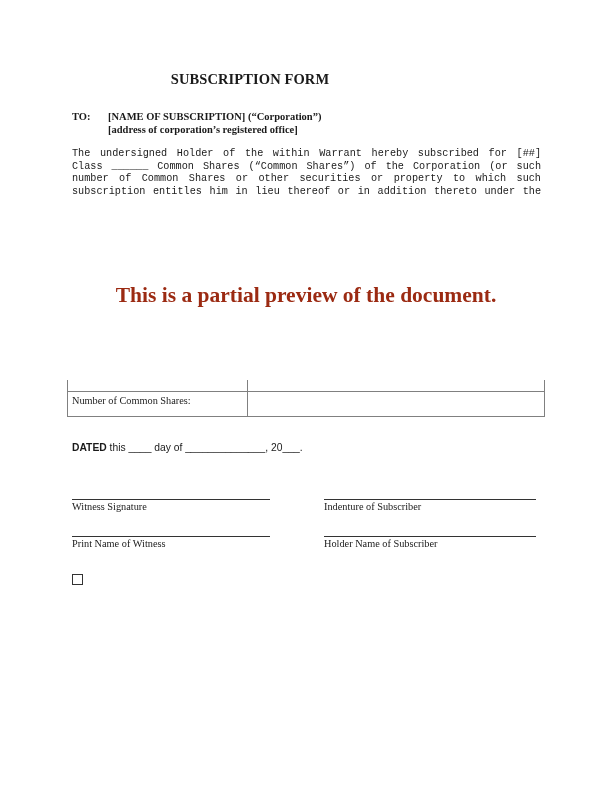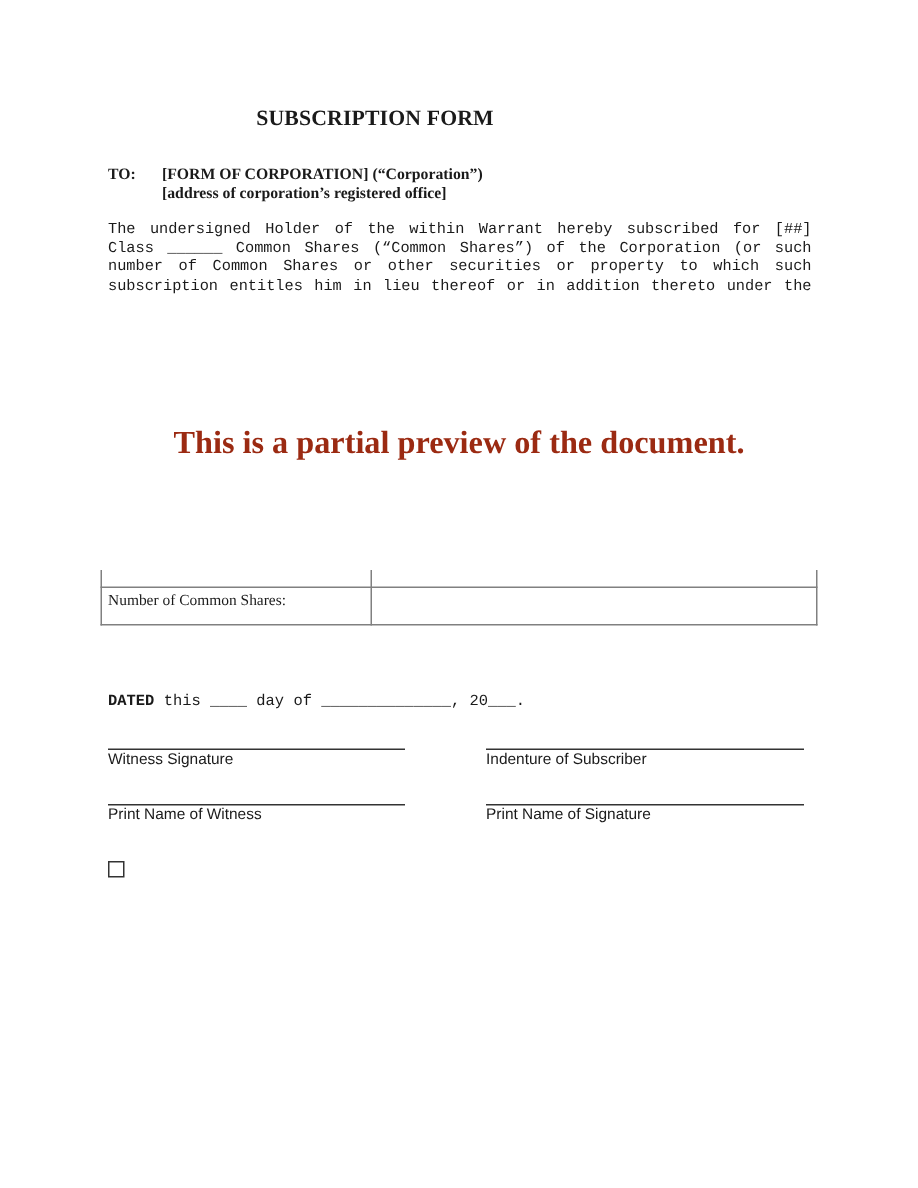--- a/index.html
+++ b/index.html
@@ -13,39 +13,39 @@
     .para { left: 72px; width: 469px; top: 148px; font-size: 10.2px; line-height: 12.6px;
             text-align: justify; text-align-last: justify; height: 53px; overflow: hidden;
             font-family: Liberation Mono, monospace; }
     .para-clip { clip-path: inset(0 0 3px 0); }
     .preview { left: 0; width: 612px; top: 283px; text-align: center; color: #9b2a12;
                font-family: "Liberation Serif", serif; font-weight: bold; font-size: 21.5px; }
     .tbl-v { position: absolute; width: 1px; background: #808080; }
     .tbl-h { position: absolute; height: 1px; background: #808080; }
     .cell-label { left: 72px; top: 395px; font-size: 10.3px; font-family: "Liberation Serif", serif; }
     .cell-value { left: 250px; top: 393px; width: 292px; height: 21px; }
-    .dated { left: 72px; top: 442px; font-size: 10.3px; font-family: Liberation Mono, monospace; margin-top: 20px; }
+    .dated { left: 72px; top: 442px; font-size: 10.3px; font-family: Liberation Sans, sans-serif; }
     .dated b { font-weight: bold; }
     .sig-line { position: absolute; height: 1px; background: #333; }
-    .sig-label { font-size: 10.3px; font-family: Liberation Sans, sans-serif; }
+    .sig-label { font-size: 10.3px; font-family: Liberation Serif, serif; }
     .checkbox { left: 72px; top: 574px; width: 9px; height: 9px; border: 1px solid #333; background: #fff; }
     .check-text { left: 108px; top: 573px; width: 432px; font-size: 10.3px; line-height: 12.4px;
                   text-align: justify; font-family: "Liberation Serif", serif; }
     .check-line1 { display: block; text-align: justify; text-align-last: justify; }
     .check-line2 { display: block; }
   </style>
 </head>
 <body>
 
 <div>
 
   <div class="abs title">SUBSCRIPTION FORM</div>
 
   <div class="abs to-label">TO:</div>
-  <div class="abs to-line" style="top:111px;">[FORM OF CORPORATION] (“Corporation”)</div>
+  <div class="abs to-line" style="top:111px;">[NAME OF SUBSCRIPTION] (“Corporation”)</div>
   <div class="abs to-line" style="top:124px;">[address of corporation’s registered office]</div>
 
   <div class="abs para para-clip">The undersigned Holder of the within Warrant hereby subscribed for [##] Class ______ Common Shares (“Common Shares”) of the Corporation (or such number of Common Shares or other securities or property to which such subscription entitles him in lieu thereof or in addition thereto under the provisions of the Warrant Indenture mentioned in the within Warrant)</div>
 
   <div class="abs preview">This is a partial preview of the document.</div>
 
   <div>
     <div class="tbl-v" style="left:67px; top:380px; height:37px;"></div>
     <div class="tbl-v" style="left:247px; top:380px; height:37px;"></div>
     <div class="tbl-v" style="left:544px; top:380px; height:37px;"></div>
@@ -61,20 +61,20 @@
     <div class="sig-line" style="left:72px; top:499px; width:198px;"></div>
     <div class="abs sig-label" style="left:72px; top:501px;">Witness Signature</div>
 
     <div class="sig-line" style="left:324px; top:499px; width:212px;"></div>
     <div class="abs sig-label" style="left:324px; top:501px;">Indenture of Subscriber</div>
 
     <div class="sig-line" style="left:72px; top:536px; width:198px;"></div>
     <div class="abs sig-label" style="left:72px; top:538px;">Print Name of Witness</div>
 
     <div class="sig-line" style="left:324px; top:536px; width:212px;"></div>
-    <div class="abs sig-label" style="left:324px; top:538px;">Print Name of Signature</div>
+    <div class="abs sig-label" style="left:324px; top:538px;">Holder Name of Subscriber</div>
   </div>
 
   <div class="abs checkbox"></div>
   <div class="abs check-text">
   </div>
 
 </div>
 
 </body></html>

